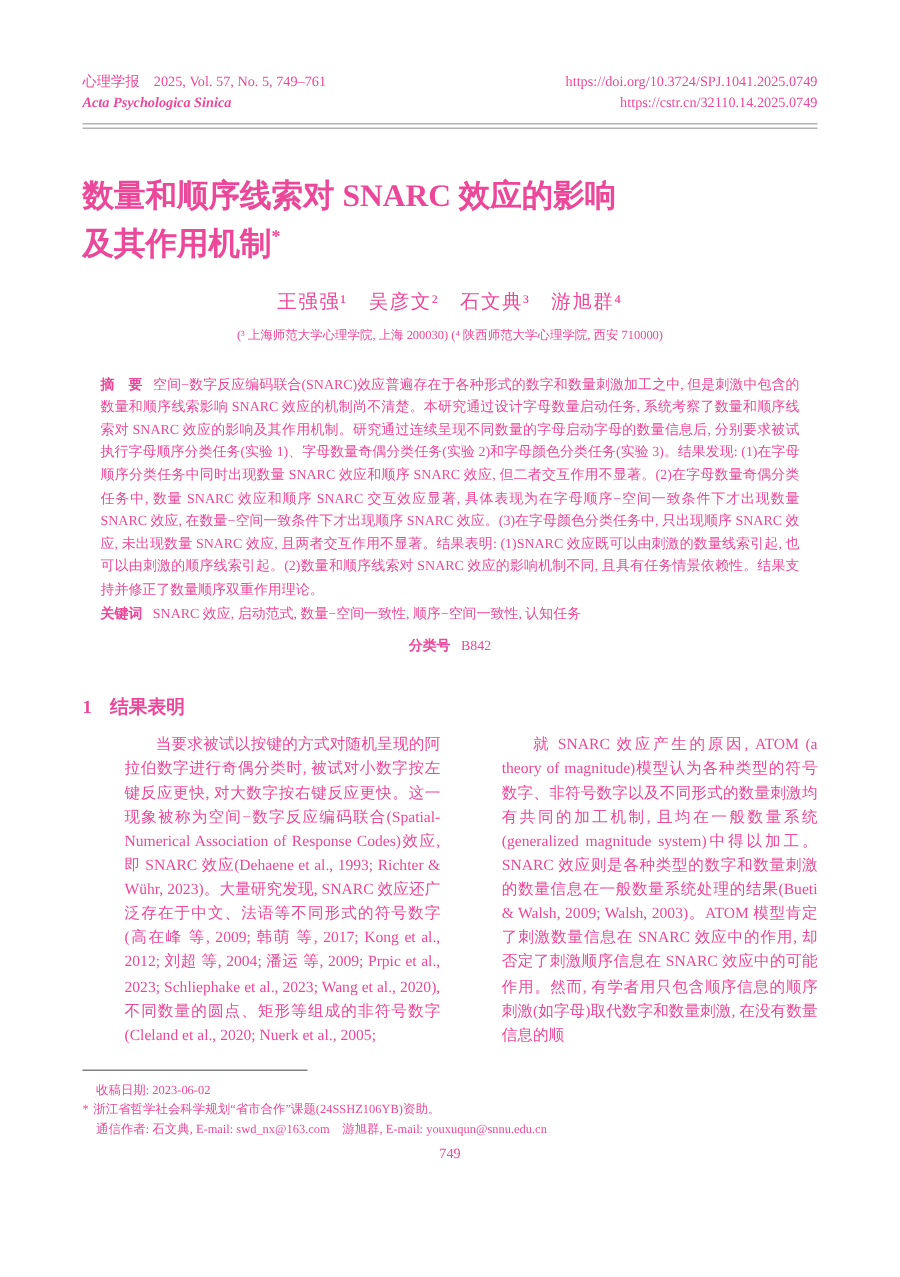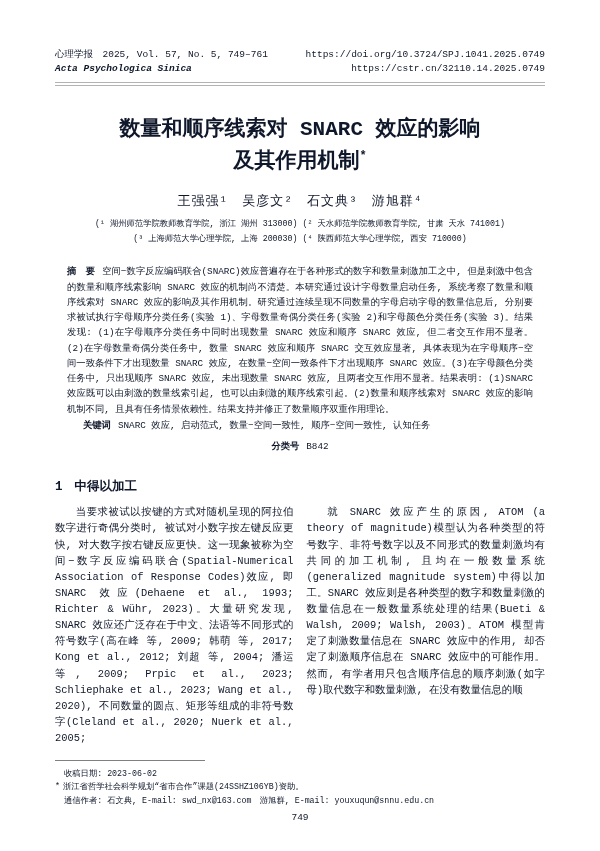--- a/index.html
+++ b/index.html
@@ -4,49 +4,49 @@
 <style>
   html, body { margin: 0; padding: 0; background: #ffffff; }
   .page {
     position: relative;
     width: 600px;
     height: 851px;
     box-sizing: border-box;
     margin: 0 auto;
     padding: 48px 55px 0 55px;
     background: #ffffff;
-    color: #0f172a;
-    font-family: Liberation Mono, monospace;
+    color: #ec4899;
+    font-family: Liberation Serif, serif;
   }
   
   .header { display: flex; justify-content: space-between; font-size: 9.5px; line-height: 1.5; }
   .header .cn { font-weight: normal; }
   .header .en { font-weight: bold; font-style: italic; }
   .header .right { text-align: right; }
   .header-rule {
     margin-top: 5px;
     height: 2px;
     border-top: 1px solid #b3b3b3;
     border-bottom: 1px solid #b3b3b3;
   }
   
-  .title { margin-top: 28px; text-align: center; font-size: 21px; font-weight: bold; line-height: 1.55; }
+  .title { margin-top: 28px; font-size: 21px; font-weight: bold; line-height: 1.55; }
   .title sup { font-size: 12px; }
   .authors { margin-top: 13px; text-align: center; font-size: 13px; letter-spacing: 1px; }
   .affil { margin-top: 7px; text-align: center; font-size: 8.3px; line-height: 1.8; }
   
   .abstract-block { margin: 18px 12px 0 12px; font-size: 9.3px; line-height: 1.64; text-align: justify; }
   .abstract-block .lbl { font-weight: bold; margin-right: 7px; }
   .kw-line { margin-top: 1px; }
   .cls-line { margin-top: 6px; text-align: center; }
   
   .section-head { margin-top: 24px; font-size: 12.5px; font-weight: bold; }
   .section-head .num { margin-right: 12px; }
   .columns { display: flex; gap: 13px; margin-top: 9px; }
-  .col { width: 50%; font-size: 10.4px; line-height: 1.55; text-align: justify; }
+  .col { width: 50%; font-size: 10.4px; line-height: 1.55; text-align: justify; margin-left: 28px; }
   .col p { margin: 0; }
   .col p.indent { text-indent: 2em; }
   
   .footnote { margin-top: 14px; font-size: 8.3px; line-height: 1.6; }
   .footnote-rule { width: 150px; border: none; border-top: 1px solid #808080; margin: 0 0 6px 0; }
   .footnote .fn-line { padding-left: 9px; }
   .footnote .fn-funding { padding-left: 0; }
   .footnote .mark { margin-right: 3px; }
   .page-number { margin-top: 5px; text-align: center; font-size: 9.5px; }
 </style>
@@ -69,32 +69,31 @@
   <div class="header-rule"></div>
 
   <div class="title">
     <div>数量和顺序线索对 SNARC 效应的影响</div>
     <div><span>及其作用机制</span><sup>*</sup></div>
   </div>
 
   <div class="authors">王强强¹　吴彦文²　石文典³　游旭群⁴</div>
 
   <div class="affil">
-    <div>(¹ 湖州师范学院教师教育学院, 浙江 湖州 313000) (² 天水师范学院教师教育学院, 甘肃 天水 741001)</div>
     <div>(³ 上海师范大学心理学院, 上海 200030) (⁴ 陕西师范大学心理学院, 西安 710000)</div>
   </div>
 
   <div class="abstract-block">
     <p style="margin:0;"><span class="lbl">摘　要</span><span>空间−数字反应编码联合(SNARC)效应普遍存在于各种形式的数字和数量刺激加工之中, 但是刺激中包含的数量和顺序线索影响 SNARC 效应的机制尚不清楚。本研究通过设计字母数量启动任务, 系统考察了数量和顺序线索对 SNARC 效应的影响及其作用机制。研究通过连续呈现不同数量的字母启动字母的数量信息后, 分别要求被试执行字母顺序分类任务(实验 1)、字母数量奇偶分类任务(实验 2)和字母颜色分类任务(实验 3)。结果发现: (1)在字母顺序分类任务中同时出现数量 SNARC 效应和顺序 SNARC 效应, 但二者交互作用不显著。(2)在字母数量奇偶分类任务中, 数量 SNARC 效应和顺序 SNARC 交互效应显著, 具体表现为在字母顺序−空间一致条件下才出现数量 SNARC 效应, 在数量−空间一致条件下才出现顺序 SNARC 效应。(3)在字母颜色分类任务中, 只出现顺序 SNARC 效应, 未出现数量 SNARC 效应, 且两者交互作用不显著。结果表明: (1)SNARC 效应既可以由刺激的数量线索引起, 也可以由刺激的顺序线索引起。(2)数量和顺序线索对 SNARC 效应的影响机制不同, 且具有任务情景依赖性。结果支持并修正了数量顺序双重作用理论。</span></p>
-    <p class="kw-line" style="margin:1px 0 0 16px;"><span class="lbl">关键词</span><span>SNARC 效应, 启动范式, 数量−空间一致性, 顺序−空间一致性, 认知任务</span></p>
+    <p class="kw-line" style="margin:1px 0 0 0;"><span class="lbl">关键词</span><span>SNARC 效应, 启动范式, 数量−空间一致性, 顺序−空间一致性, 认知任务</span></p>
     <p class="cls-line" style="margin:6px 0 0 0;"><span class="lbl">分类号</span><span>B842</span></p>
   </div>
 
   <div class="section-head">
-    <span class="num">1</span><span>中得以加工</span>
+    <span class="num">1</span><span>结果表明</span>
   </div>
 
   <div class="columns">
     <div class="col">
       <p class="indent">当要求被试以按键的方式对随机呈现的阿拉伯数字进行奇偶分类时, 被试对小数字按左键反应更快, 对大数字按右键反应更快。这一现象被称为空间−数字反应编码联合(Spatial-Numerical Association of Response Codes)效应, 即 SNARC 效应(Dehaene et al., 1993; Richter &amp; Wühr, 2023)。大量研究发现, SNARC 效应还广泛存在于中文、法语等不同形式的符号数字(高在峰 等, 2009; 韩萌 等, 2017; Kong et al., 2012; 刘超 等, 2004; 潘运 等, 2009; Prpic et al., 2023; Schliephake et al., 2023; Wang et al., 2020), 不同数量的圆点、矩形等组成的非符号数字(Cleland et al., 2020; Nuerk et al., 2005;</p>
     </div>
     <div class="col">
       <p class="indent">就 SNARC 效应产生的原因, ATOM (a theory of magnitude)模型认为各种类型的符号数字、非符号数字以及不同形式的数量刺激均有共同的加工机制, 且均在一般数量系统(generalized magnitude system)中得以加工。SNARC 效应则是各种类型的数字和数量刺激的数量信息在一般数量系统处理的结果(Bueti &amp; Walsh, 2009; Walsh, 2003)。ATOM 模型肯定了刺激数量信息在 SNARC 效应中的作用, 却否定了刺激顺序信息在 SNARC 效应中的可能作用。然而, 有学者用只包含顺序信息的顺序刺激(如字母)取代数字和数量刺激, 在没有数量信息的顺</p>
     </div>
   </div>

